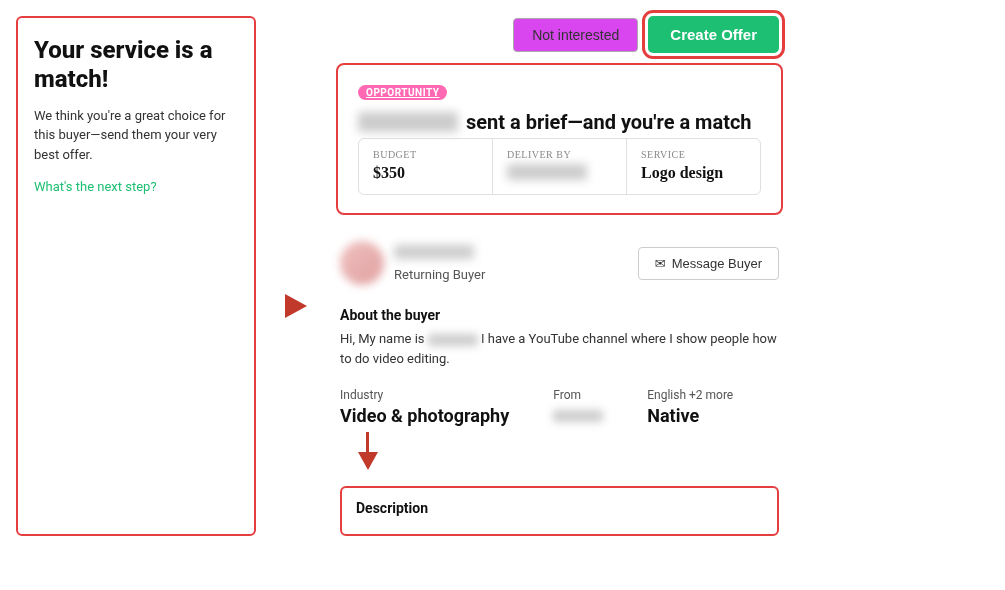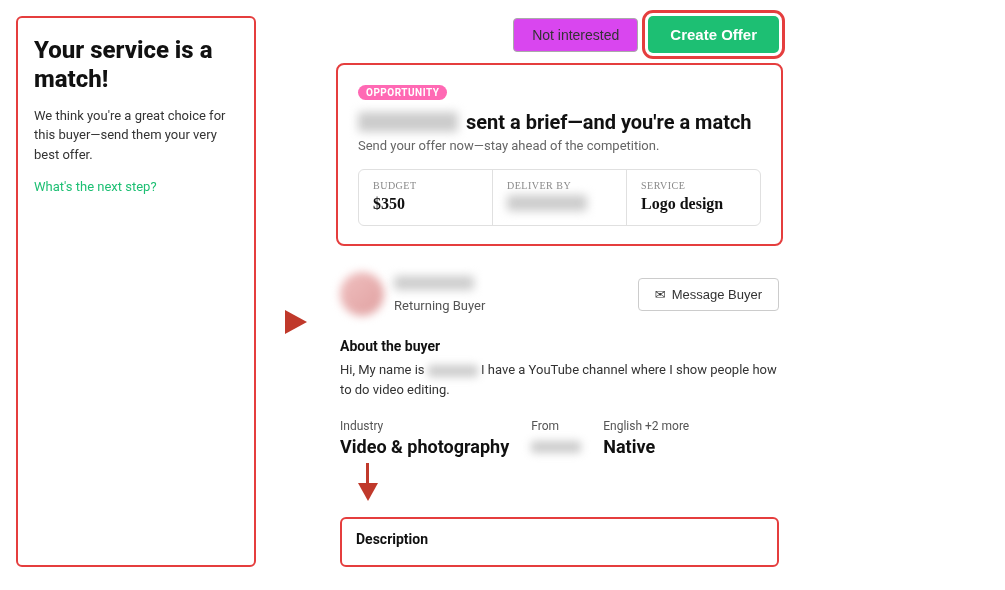--- a/index.html
+++ b/index.html
@@ -123,20 +123,21 @@
       display: inline-block;
       background: #ff69b4;
       color: #fff;
       font-size: 10px;
       font-weight: 700;
       letter-spacing: 0.5px;
       padding: 2px 8px;
       border-radius: 12px;
       margin-bottom: 10px;
       text-transform: uppercase;
+      text-decoration: underline;
     }
 
     .opportunity-title {
       font-size: 20px;
       font-weight: 700;
       color: #111;
       margin-bottom: 4px;
       display: flex;
       align-items: center;
       gap: 8px;
@@ -281,21 +282,21 @@
       width: 50px;
       height: 12px;
       background: #ccc;
       border-radius: 3px;
       filter: blur(4px);
       vertical-align: middle;
     }
 
     .buyer-meta {
       display: flex;
-      gap: 22px;
+      gap: 44px;
       margin-top: 10px;
     }
 
     .meta-item label {
       font-size: 12px;
       color: #555;
       display: block;
       margin-bottom: 3px;
     }
 
@@ -382,21 +383,20 @@
     </div>
 
     <div class="opportunity-card">
       <div>
         <span class="opportunity-badge">OPPORTUNITY</span>
       </div>
       <div class="opportunity-title">
         <span class="blurred-name"></span>
         <span>sent a brief—and you're a match</span>
       </div>
-      <div class="opportunity-subtitle">Send your offer now—stay ahead of the competition.</div>
       <div class="opportunity-details">
         <div class="detail-item">
           <div class="detail-label">BUDGET</div>
           <div class="detail-value">$350</div>
         </div>
         <div class="detail-item">
           <div class="detail-label">DELIVER BY</div>
           <div class="detail-value">
             <span class="detail-value-blurred"></span>
           </div>

